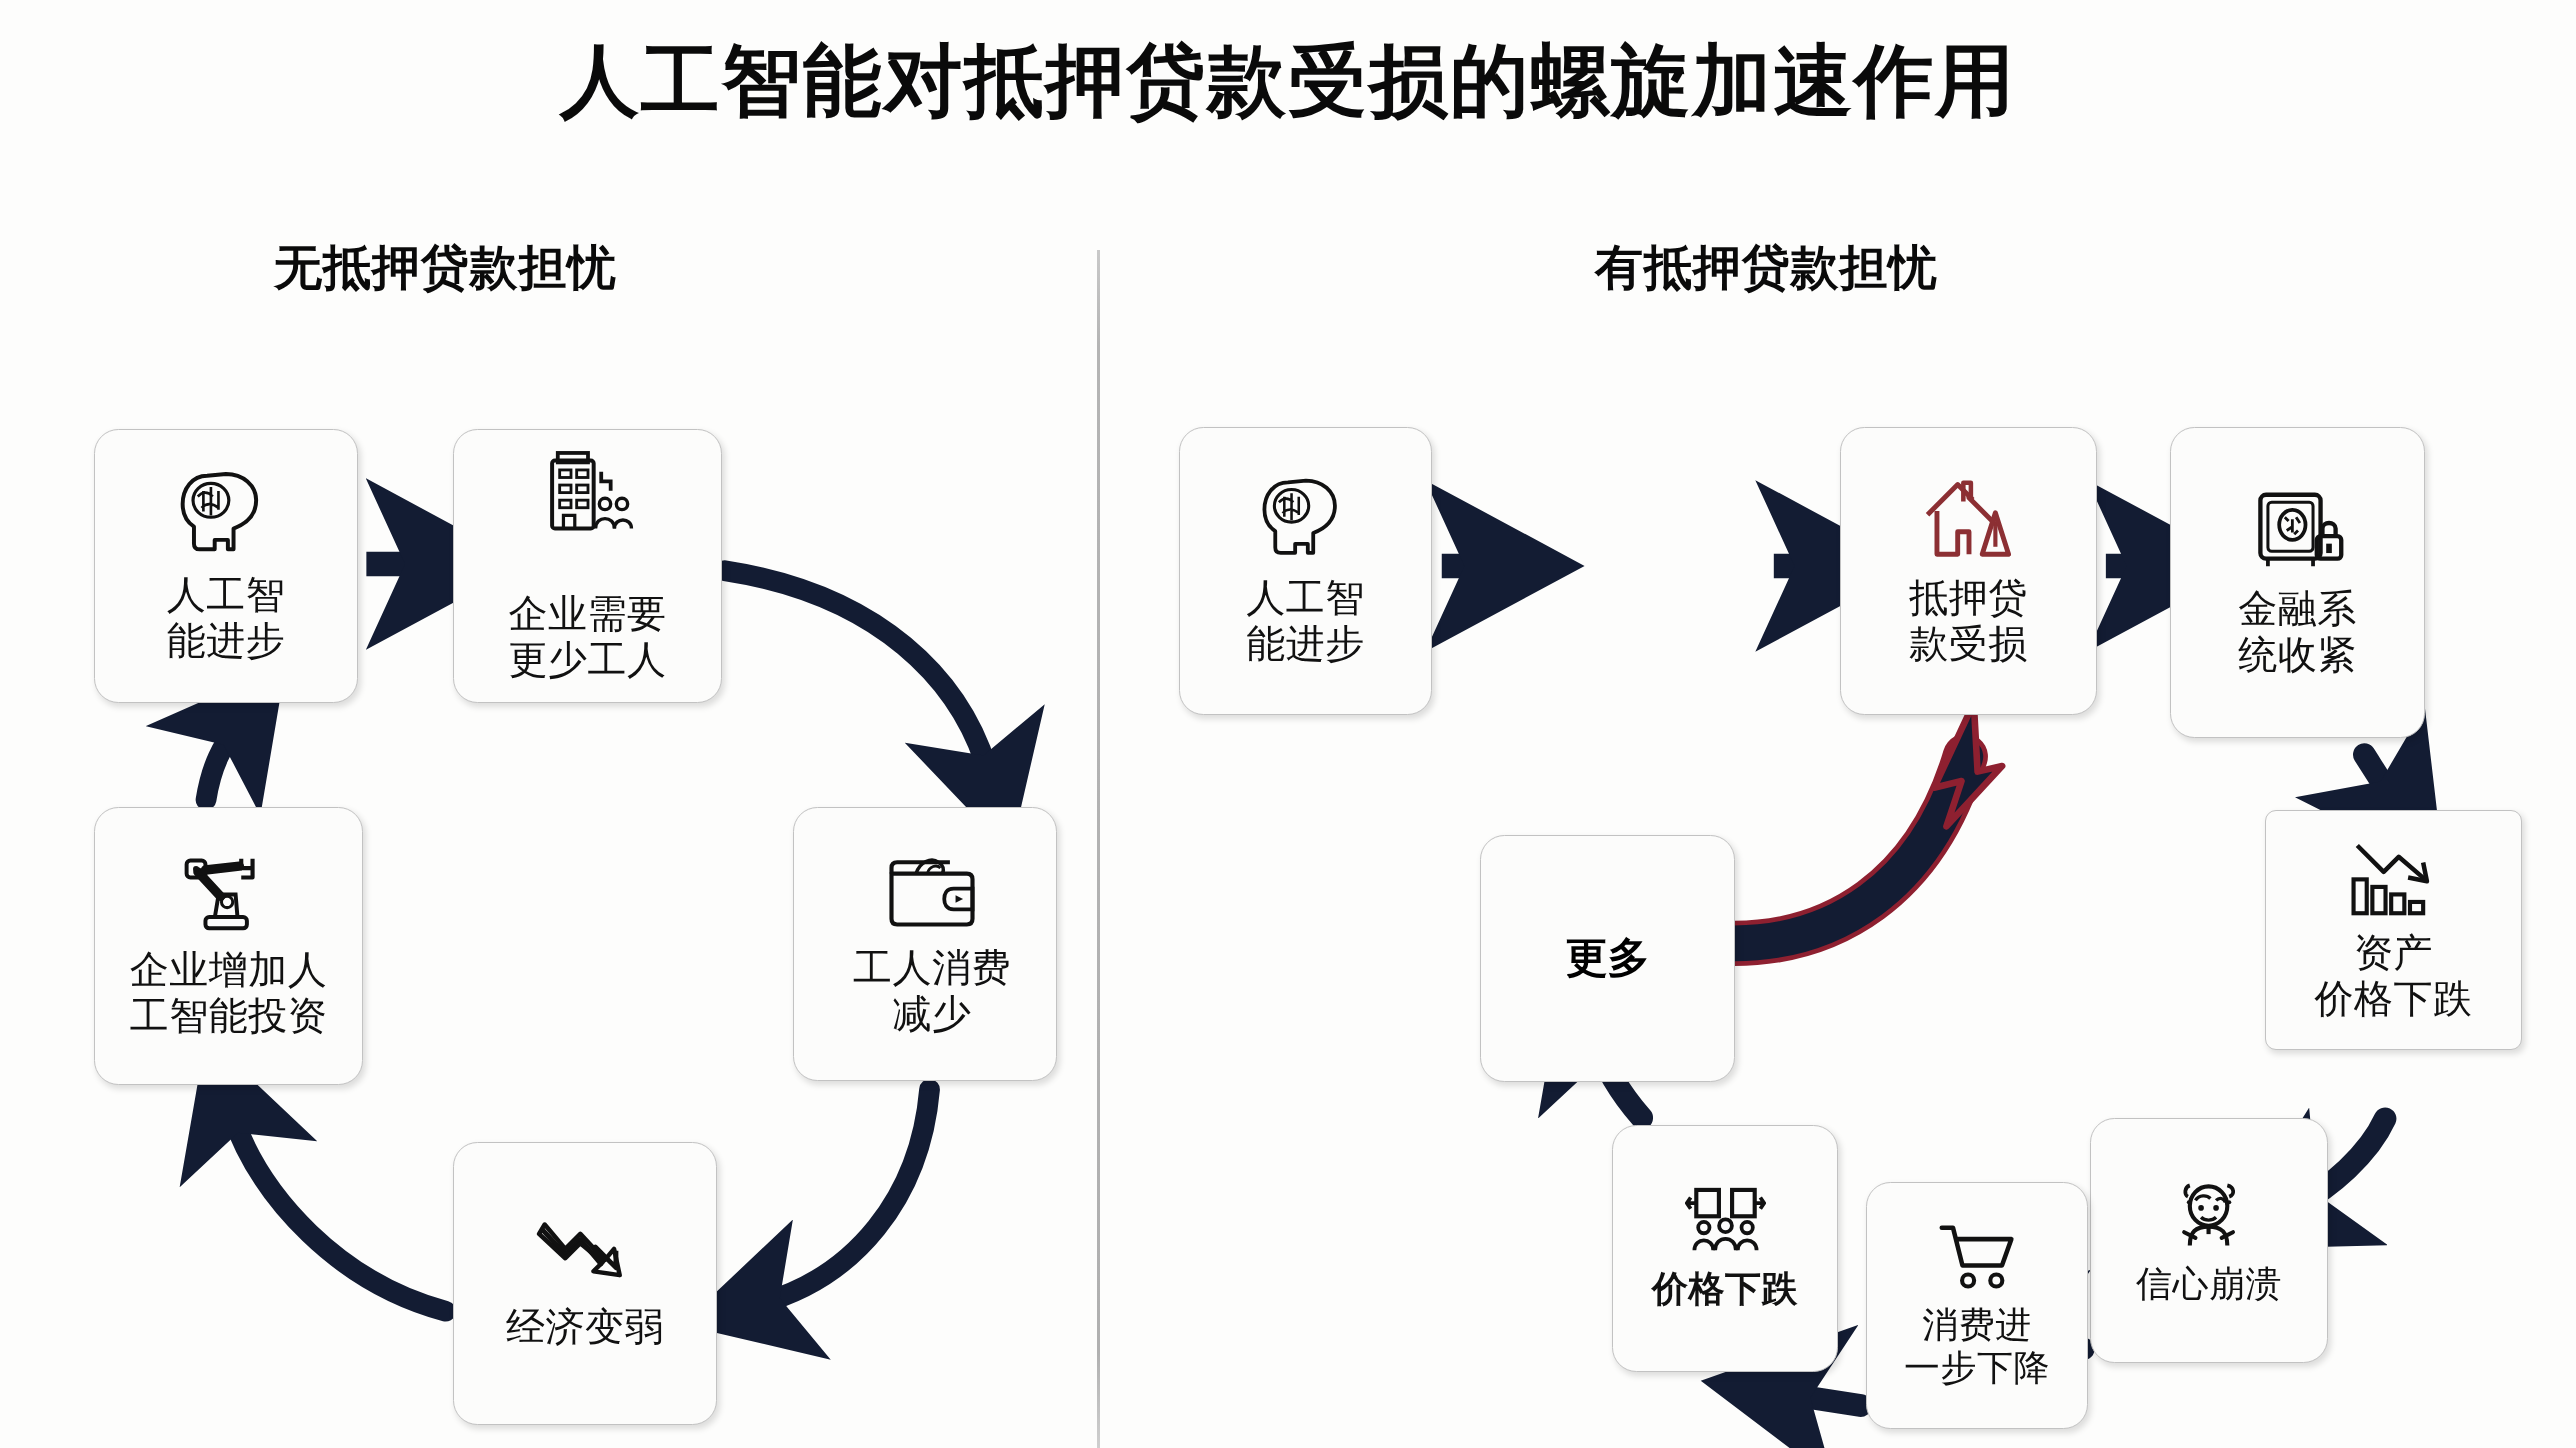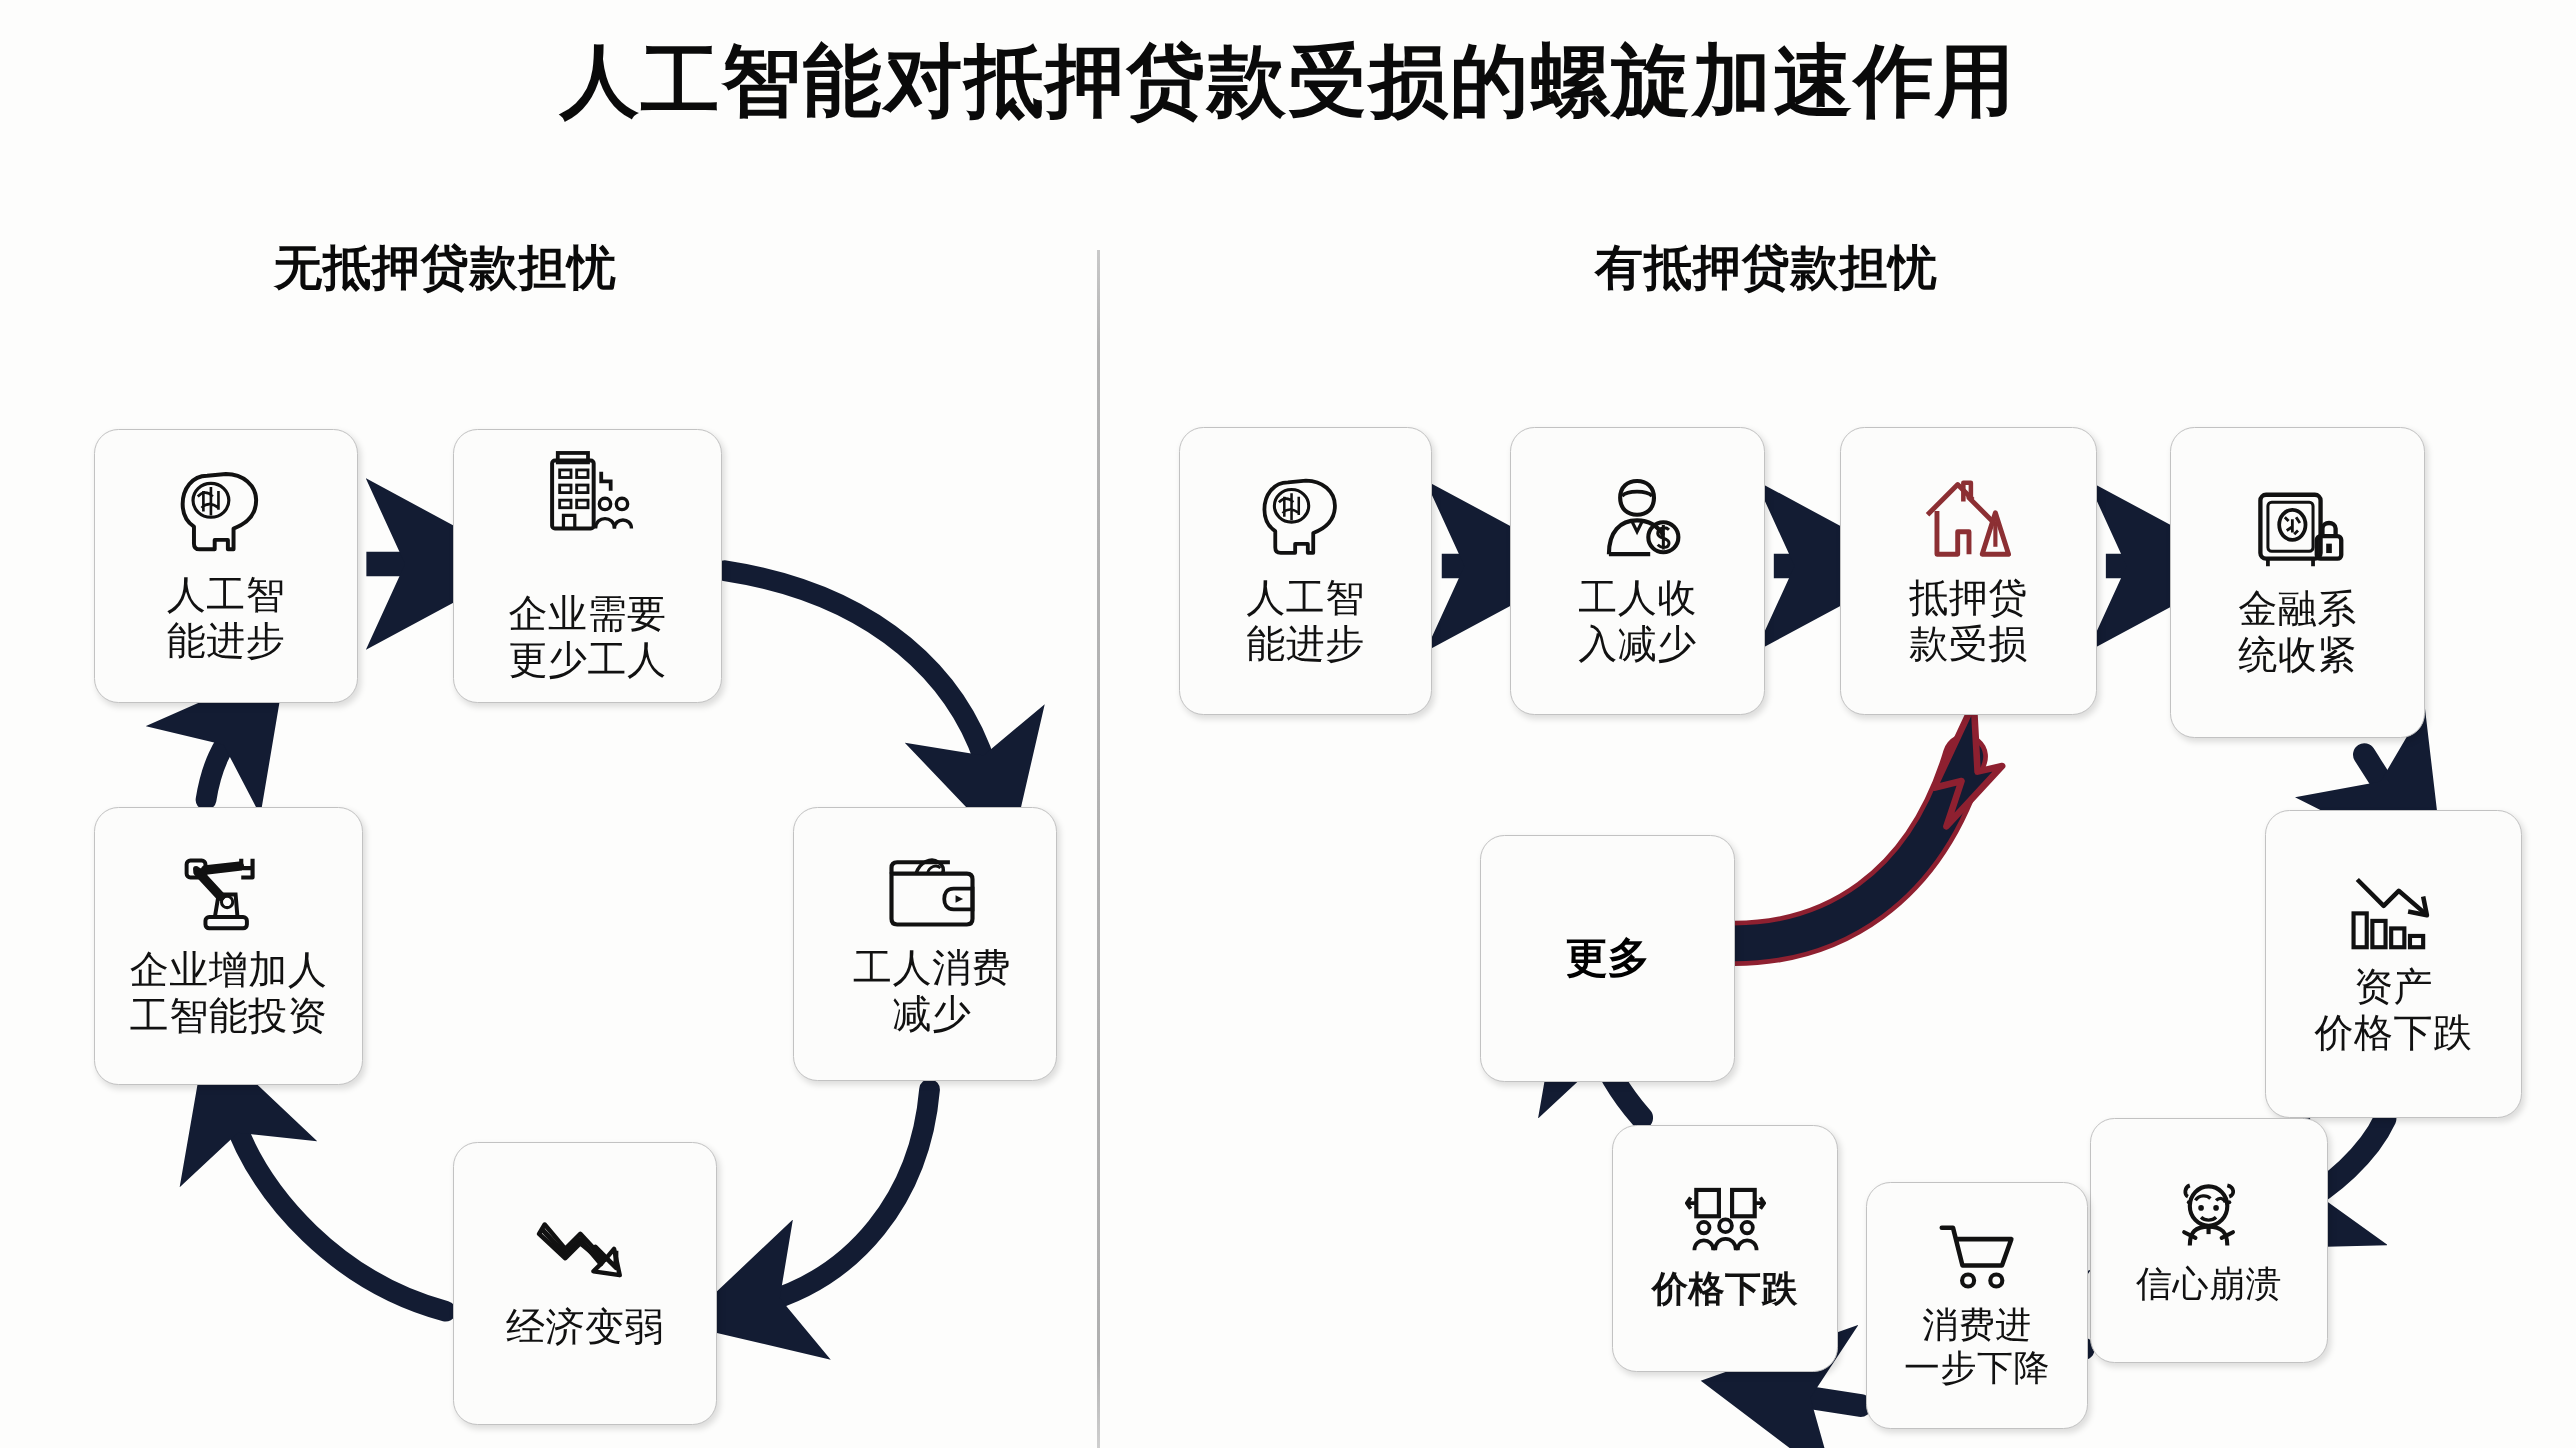--- a/index.html
+++ b/index.html
@@ -103,21 +103,21 @@
   #n-l2 { left: 453px;  top: 429px;  width: 269px; height: 274px; gap: 39px; }
   #n-l3 { left: 793px;  top: 807px;  width: 264px; height: 274px; padding-left: 14px; }
   #n-l4 { left: 453px;  top: 1142px; width: 264px; height: 283px; }
   #n-l5 { left: 94px;  top: 807px;  width: 269px; height: 278px; }
 
   
   #n-r1 { left: 1179px; top: 427px;  width: 253px; height: 288px; }
   #n-r2 { left: 1510px; top: 427px;  width: 255px; height: 288px; }
   #n-r3 { left: 1840px; top: 427px;  width: 257px; height: 288px; }
   #n-r4 { left: 2170px; top: 427px;  width: 255px; height: 311px; }
-  #n-r5 { left: 2265px; top: 810px;  width: 257px; height: 308px; }
+  #n-r5 { left: 2265px; top: 810px;  width: 257px; height: 240px; border-radius: 11px; }
   #n-r6 { left: 2090px; top: 1118px; width: 238px; height: 245px; }
   #n-r7 { left: 1866px; top: 1182px; width: 222px; height: 247px; }
   #n-r8 { left: 1612px; top: 1125px; width: 226px; height: 247px; }
   #n-r9 { left: 1480px; top: 835px;  width: 255px; height: 247px; }
 
   #n-r6 .label, #n-r7 .label, #n-r8 .label { font-size: 36px; }
   #n-r8 .label { font-weight: bold; }
 
   
   #arrows {
@@ -291,35 +291,20 @@
         <path d="M16,4 C8,4 3,11 3,19 C3,25 6,29 9,31 L9,40 C9,42 10,43 12,43 L20,43 L20,38 L27,38 L27,43
                  L30,43 L30,32 C38,29 42,24 42,17 C42,9 35,3 26,3 Z" fill="none" stroke="#111" stroke-width="2.1" stroke-linejoin="round"></path>
         <ellipse cx="18" cy="17" rx="9.5" ry="9" fill="none" stroke="#111" stroke-width="1.7"></ellipse>
         <path d="M11,15 Q15,11 19,15 M13,21 Q17,17 22,21 M18,10 L18,25 M14,12 L14,23 M22,12 L22,22" fill="none" stroke="#111" stroke-width="1.4"></path>
       </svg>
     </span>
     <span class="label">人工智
 能进步</span>
   </div>
 
-  <div class="node" id="n-r2">
-    <span class="icon">
-      <svg width="92" height="87" viewBox="0 0 49 46">
-        <path d="M15,12 C15,6 19,3 24,3 C29,3 33,6 33,12 C33,18 29,21 24,21 C19,21 15,18 15,12 Z" fill="none" stroke="#111" stroke-width="2.2"></path>
-        <path d="M16,11 C19,8 29,8 32,11" fill="none" stroke="#111" stroke-width="2"></path>
-        <path d="M9,42 C9,30 15,24 24,24 C30,24 35,27 38,32" fill="none" stroke="#111" stroke-width="2.2"></path>
-        <path d="M9,42 L31,42" fill="none" stroke="#111" stroke-width="2.2"></path>
-        <path d="M21,24 L24,30 L27,24" fill="none" stroke="#111" stroke-width="1.7"></path>
-        <circle cx="38" cy="33" r="8" fill="none" stroke="#111" stroke-width="2.2"></circle>
-        <path d="M41,29 C39,27 35,28 35,31 C35,34 41,33 41,36 C41,39 37,39 35,37 M38,26.5 L38,39.5" fill="none" stroke="#111" stroke-width="1.6"></path>
-      </svg>
-    </span>
-    <span class="label">工人收
-入减少</span>
-  </div>
 
   <div class="node red-bar" id="n-r3">
     <span class="icon">
       <svg width="98" height="87" viewBox="0 0 52 46">
         <path d="M4,21 L20,5 L28,13" fill="none" stroke="#8c2f33" stroke-width="2.6" stroke-linejoin="round"></path>
         <path d="M9,19 L9,42 L20,42 L20,30 L26,30 L26,42" fill="none" stroke="#8c2f33" stroke-width="2.6" stroke-linejoin="round"></path>
         <path d="M23,14 L23,4 L27,4 L27,13" fill="none" stroke="#8c2f33" stroke-width="2.4" stroke-linejoin="round"></path>
         <path d="M26,12 L40,26" fill="none" stroke="#8c2f33" stroke-width="2.6" stroke-linecap="round"></path>
         <path d="M33,42 L40,20 L47,42 Z" fill="none" stroke="#8c2f33" stroke-width="2.6" stroke-linejoin="round"></path>
         <path d="M40,27 L40,38" fill="none" stroke="#8c2f33" stroke-width="2.2"></path>

